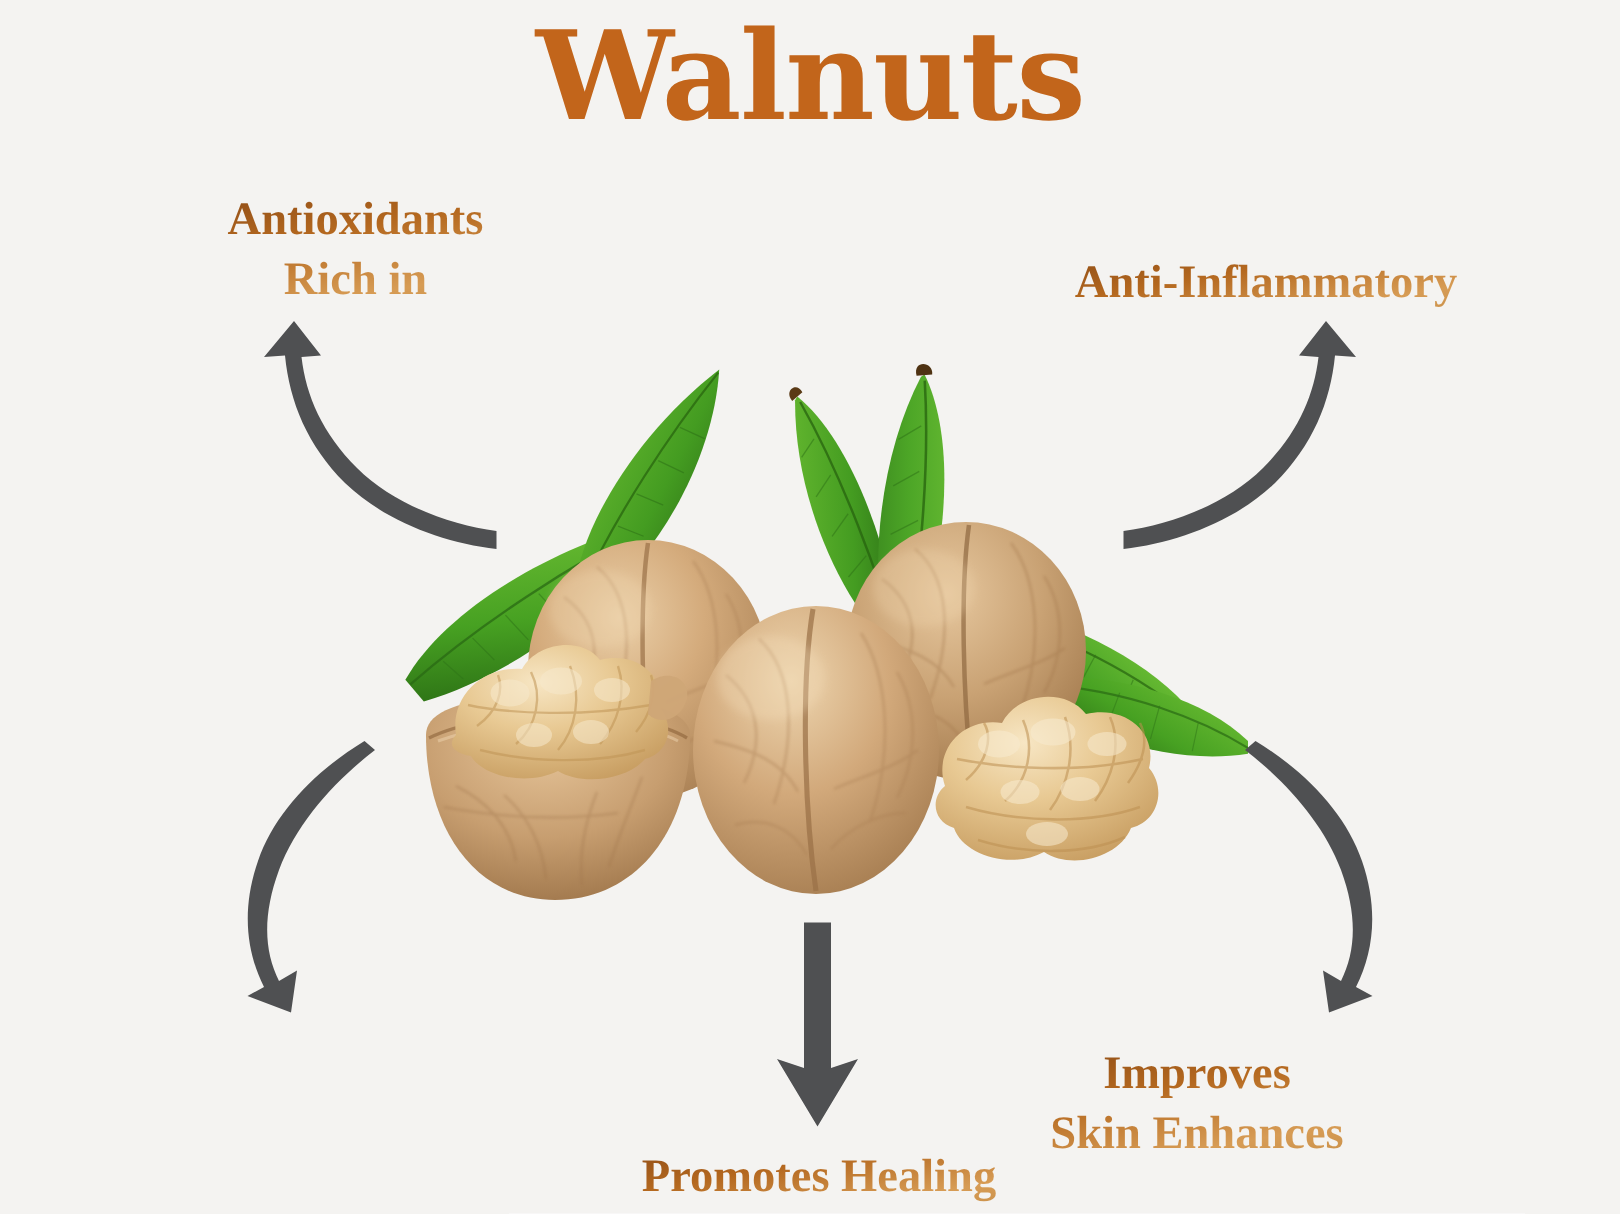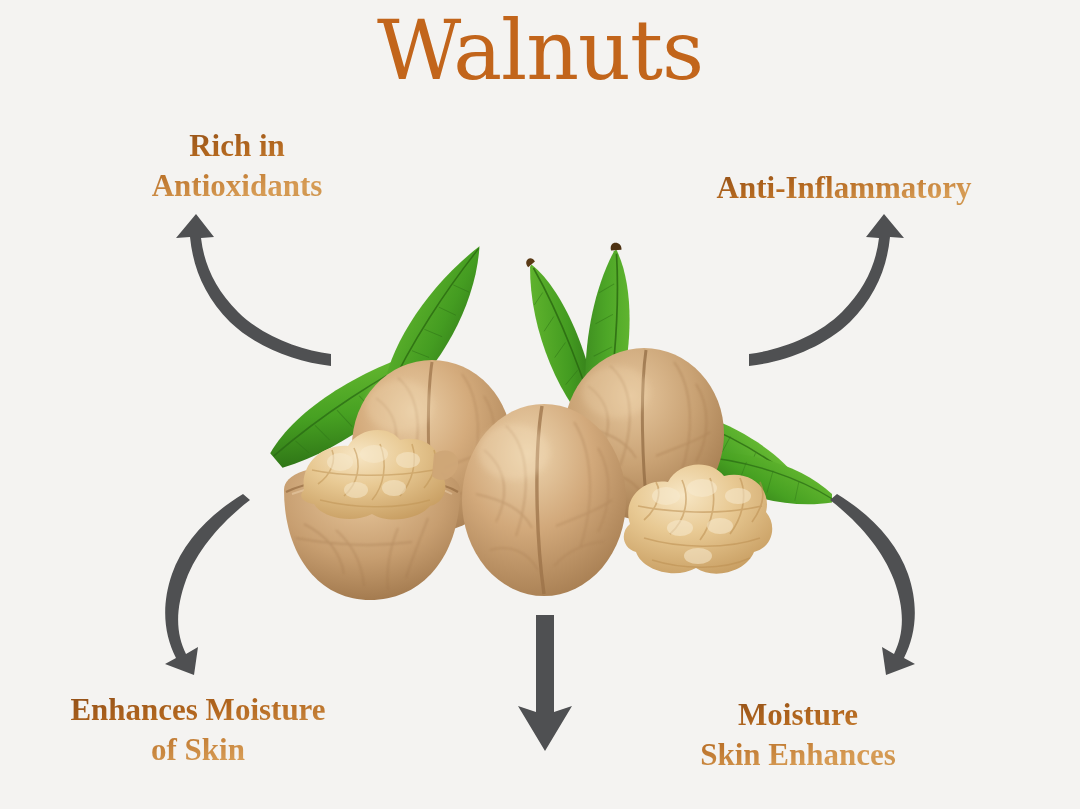--- a/index.html
+++ b/index.html
@@ -20,21 +20,21 @@
   }
 
   
   #title {
     position: absolute;
     top: 8px;
     left: 0;
     width: 1080px;
     text-align: center;
     font-family: "DejaVu Serif", "Liberation Serif", serif;
-    font-weight: 400;
+    font-weight: 700;
     font-size: 82px;
     letter-spacing: -1px;
     color: #c2651b;
     line-height: 1.05;
     text-rendering: optimizeLegibility;
   }
 
   
   .label {
     position: absolute;
@@ -376,32 +376,31 @@
              L 554 615
              L 554 712
              L 572 706
              L 545 751
              L 518 706
              L 536 712
              Z"></path>
   </svg>
 
   <div class="label ctr" id="label-antioxidants">
+    <div>Antioxidants</div>
     <div>Rich in</div>
-    <div>Antioxidants</div>
   </div>
 
   <div class="label lft" id="label-antiinflam">
     <div>Anti-Inflammatory</div>
   </div>
 
-  <div class="label ctr" id="label-moisture">
-    <div>Enhances Moisture</div>
-    <div>of Skin</div>
+
+  <div class="label ctr" id="label-healing">
+    <div>Promotes Healing</div>
   </div>
 
-
   <div class="label ctr" id="label-texture">
-    <div>Moisture</div>
+    <div>Improves</div>
     <div>Skin Enhances</div>
   </div>
 
 </div>
 
 </body></html>

